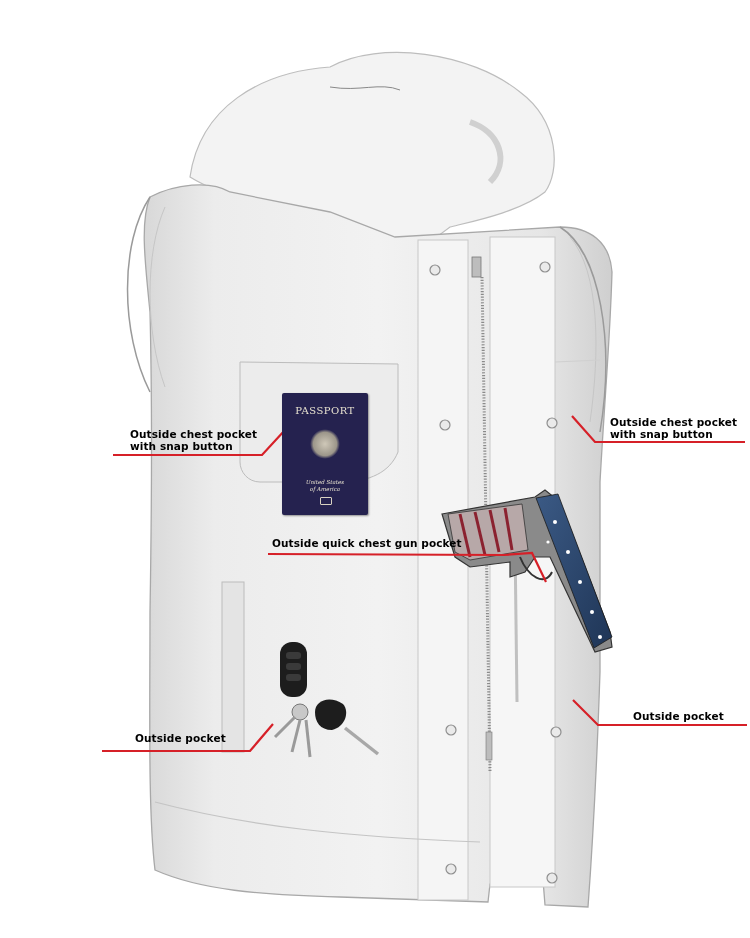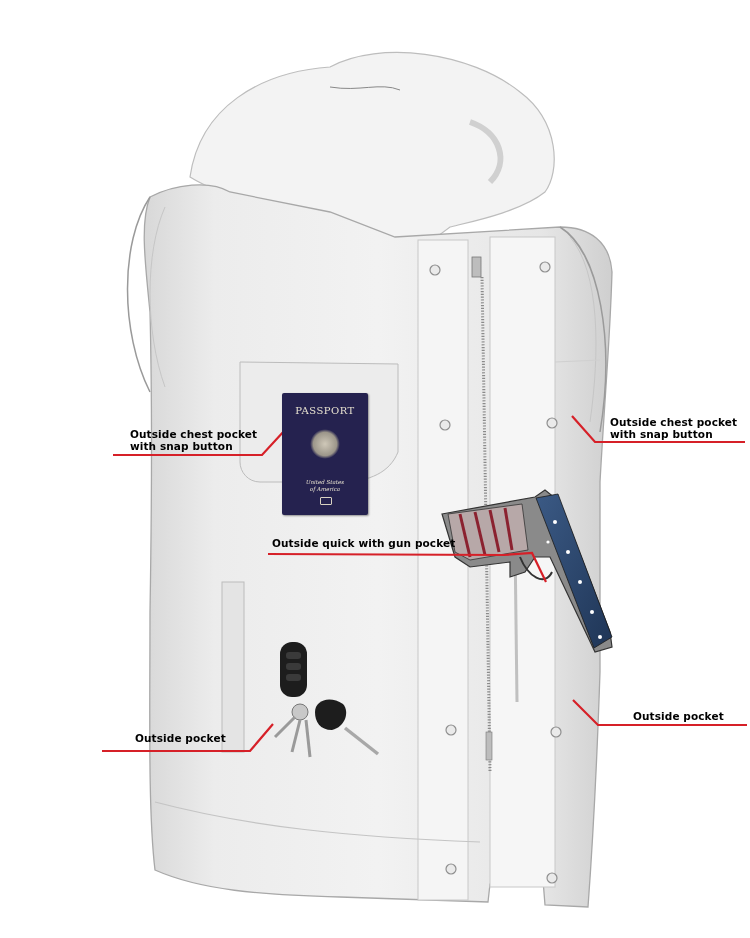--- a/index.html
+++ b/index.html
@@ -136,16 +136,16 @@
   </div>
 
   <div class="label" style="left:130px;top:416px;width:150px;">
     <div>Outside chest pocket</div>
     <div>with snap button</div>
   </div>
   <div class="label" style="left:610px;top:404px;width:140px;">
     <div>Outside chest pocket</div>
     <div>with snap button</div>
   </div>
-  <div class="label" style="left:272px;top:525px;">Outside quick with gun pocket</div>
+  <div class="label" style="left:272px;top:525px;">Outside quick chest gun pocket</div>
   <div class="label" style="left:633px;top:698px;">Outside pocket</div>
   <div class="label" style="left:135px;top:720px;">Outside pocket</div>
 </div>
 
 </body></html>

